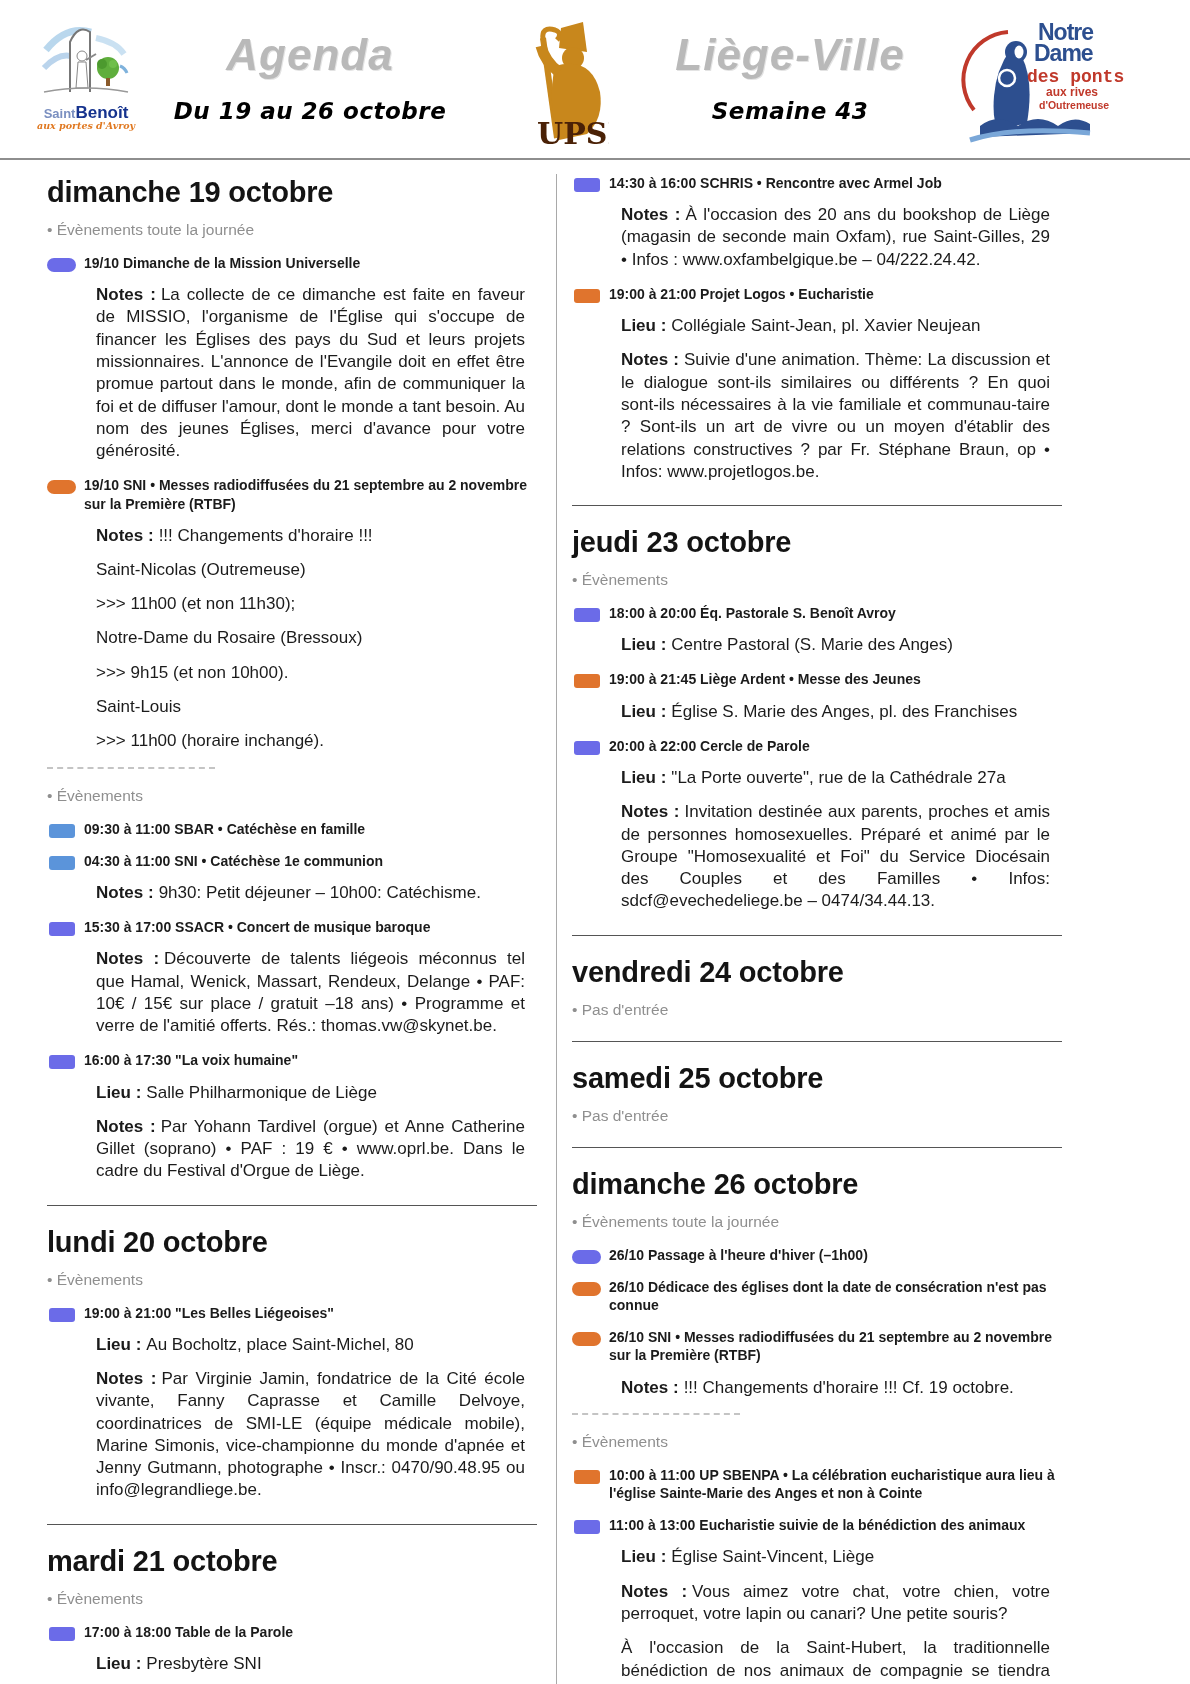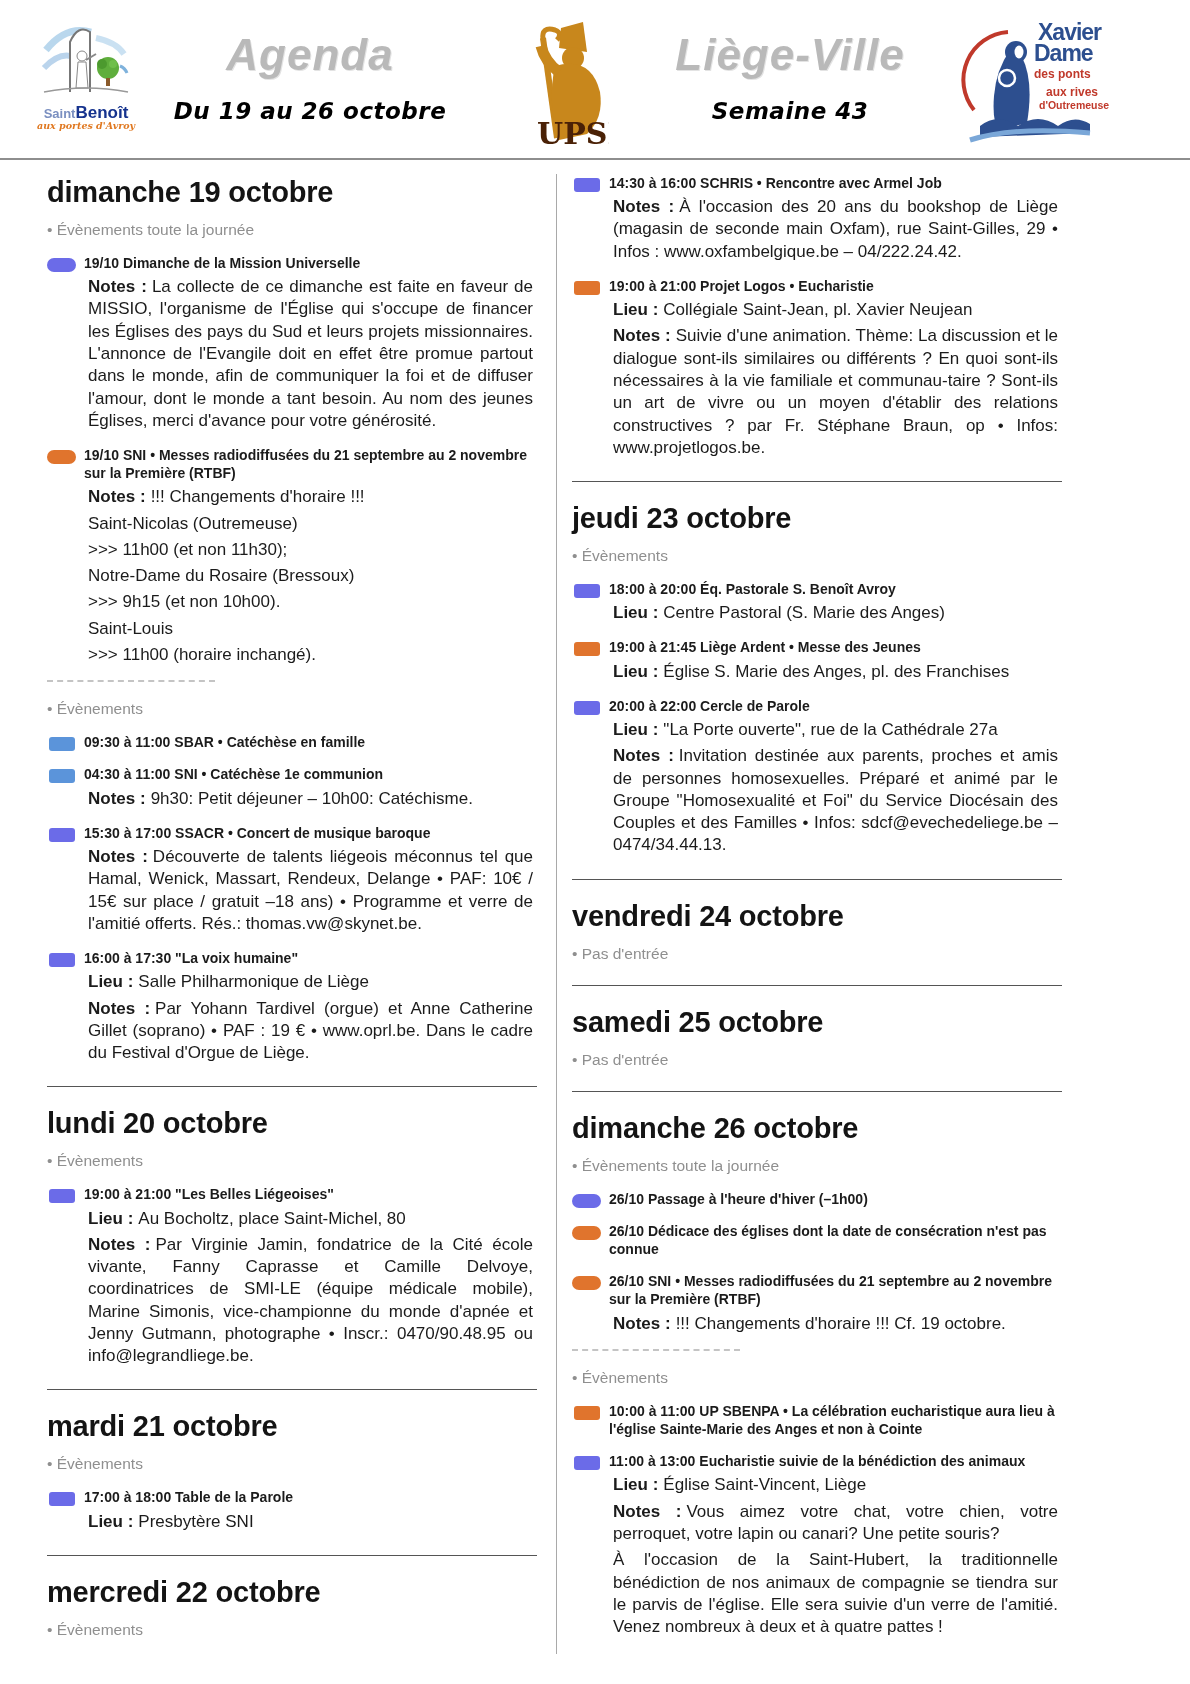--- a/index.html
+++ b/index.html
@@ -43,21 +43,21 @@
   .sec-label{color:#8f8f8f;font-size:15.5px;margin:0 0 15px;}
   .dashes{width:168px;border-top:2px dashed #c4c4c4;margin:8px 0 18px;}
   .event{position:relative;padding-left:37px;margin-bottom:14px;}
   .icon{position:absolute;left:0;top:4px;display:block;}
   .icon.pill{width:29px;height:14px;border-radius:7px;}
   .icon.square{width:26px;height:14px;border-radius:3px;left:2px;}
   .purple{background:#6b6be8;}
   .blue{background:#5b94da;}
   .orange{background:#e0742d;}
   .event-title{font-weight:700;font-size:14px;line-height:1.3;}
-  .event-text{margin:4px;font-size:17px;line-height:1.31;}
+  .event-text{margin:12px;font-size:17px;line-height:1.31;}
   .justify{text-align:justify;}
   .lbl{margin-right:5px;font-weight:700;}
 </style>
 </head>
 <body>
 
 <div class="header">
 
   <div class="logo" id="logo-sb">
     <svg width="100" height="80" viewBox="0 0 100 80">
@@ -100,23 +100,23 @@
   <div class="logo" id="logo-nd">
     <svg width="152" height="130" viewBox="0 0 152 130" style="position:absolute;left:0;top:0">
       <path d="M62 12 A48 48 0 0 0 28 90" stroke="#c0392b" stroke-width="4" fill="none"></path>
       <circle cx="70" cy="32" r="11" fill="#2d4f8f"></circle>
       <path d="M64 30 q-14 20 -16 46 q-2 26 5 34 l28 -7 q7 -42 -5 -66 z" fill="#2d4f8f"></path>
       <ellipse cx="73" cy="32" rx="4.5" ry="6.5" fill="#fff"></ellipse>
       <circle cx="61" cy="58" r="8" fill="#2d4f8f" stroke="#fff" stroke-width="2.5"></circle>
       <path d="M34 106 q18 -14 38 0 q20 -14 40 0 q16 -12 32 -2 l0 9 -110 4 z" fill="#2d4f8f"></path>
       <path d="M24 120 q44 -14 120 -7" stroke="#7aa7d8" stroke-width="5" fill="none"></path>
     </svg>
-    <span class="nd-txt nd-blue" style="left:92px;top:2px;">Xavier</span>
+    <span class="nd-txt nd-blue" style="left:92px;top:2px;">Notre</span>
     <span class="nd-txt nd-blue" style="left:88px;top:23px;">Dame</span>
-    <span class="nd-txt nd-red" style="left:88px;top:47px;font-size:12px;">des ponts</span>
+    <span class="nd-txt nd-red" style="left:81px;top:47px;font-size:18px;font-family:Liberation Mono, monospace;">des ponts</span>
     <span class="nd-txt nd-red" style="left:100px;top:65px;font-size:12px;">aux rives</span>
     <span class="nd-txt nd-red" style="left:93px;top:79px;font-size:10.5px;">d'Outremeuse</span>
   </div>
 </div>
 
 <hr class="header-rule">
 
 <div class="columns">
   <div class="col col-left" id="col-0">
       <h2 class="day-heading">dimanche 19 octobre</h2>

